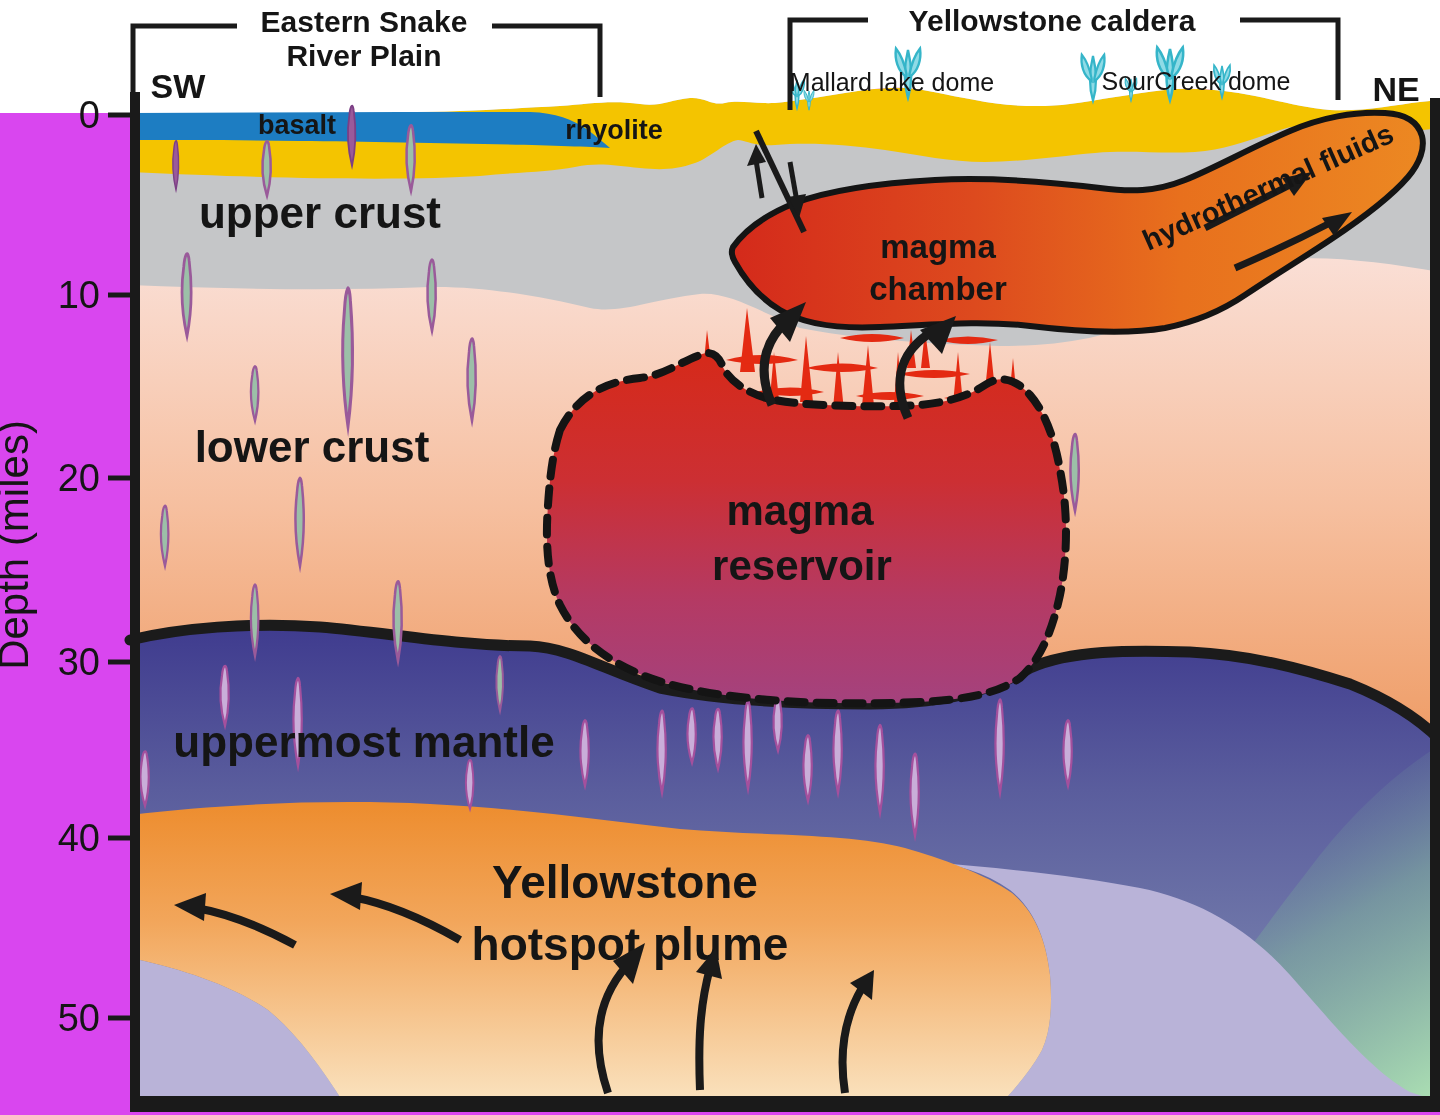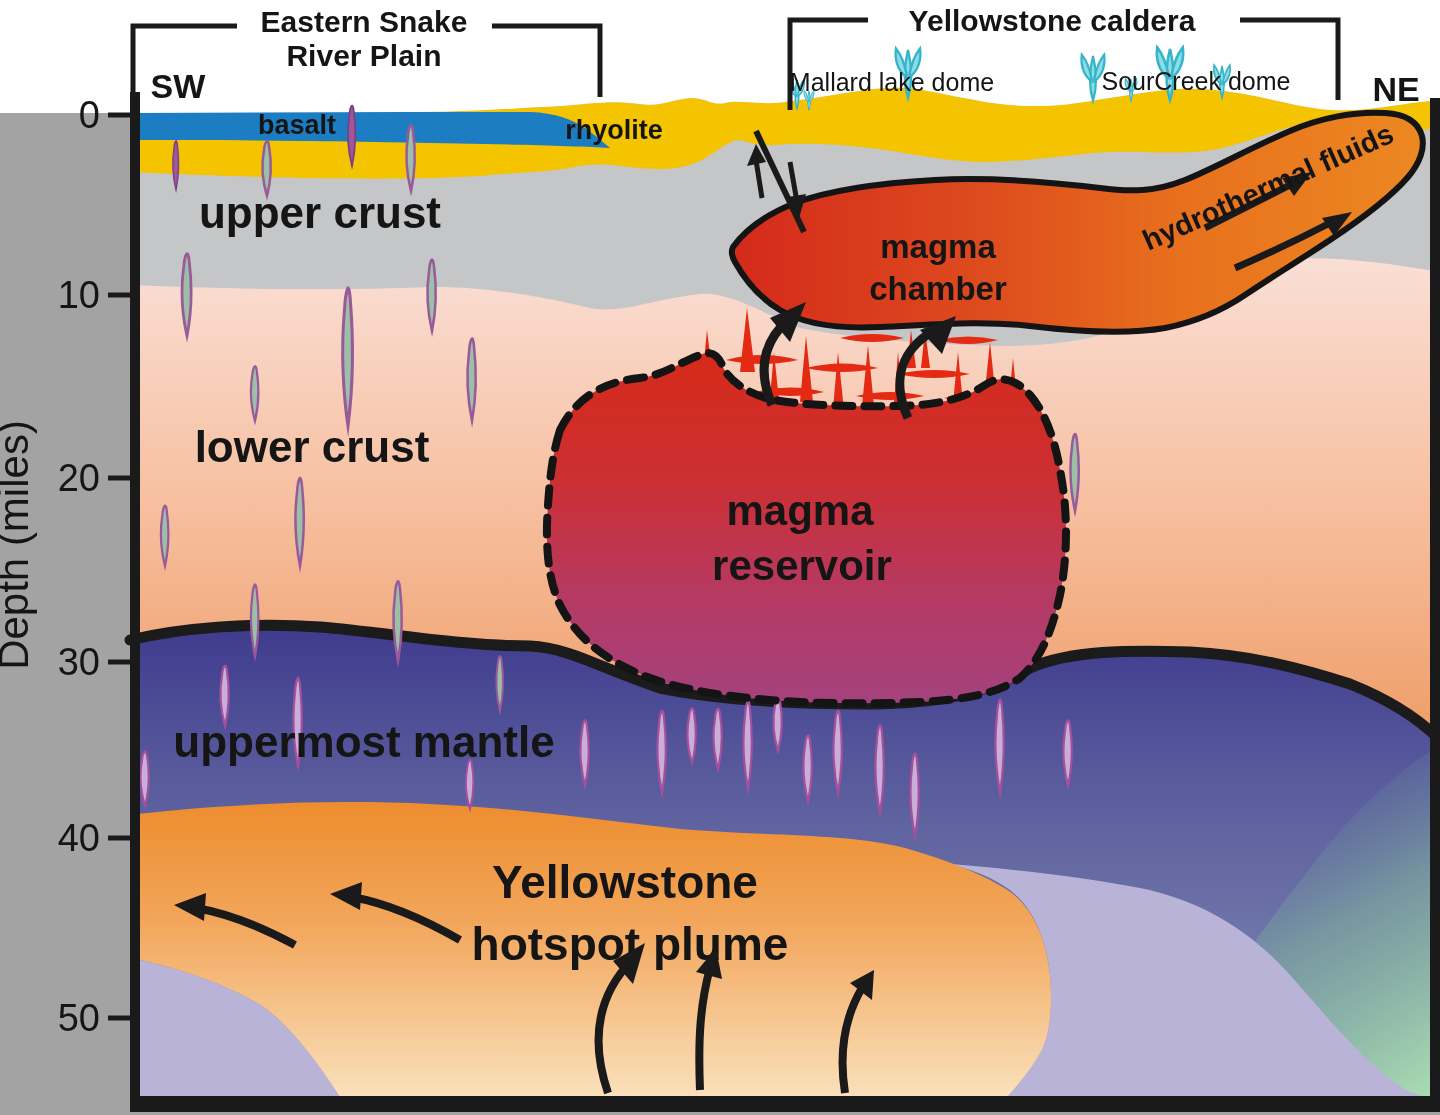--- a/index.html
+++ b/index.html
@@ -1,16 +1,16 @@
 <!DOCTYPE html>
 <html><head>
 <meta charset="utf-8">
 <style>
   html,body{margin:0;padding:0;background:#ffffff;}
-  .stage{width:1440px;height:1115px;position:relative;background:#a3a3a3;overflow:hidden;}
+  .stage{width:1440px;height:1115px;position:relative;background:#d946ef;overflow:hidden;}
   svg{display:block;}
   .lbl{font-family:"Liberation Sans","DejaVu Sans",sans-serif;fill:#151515;}
   .b{font-weight:bold;}
 </style>
 </head>
 <body>
 
 <div class="stage">
 <svg width="1440" height="1115" viewBox="0 0 1440 1115">
   <defs>

